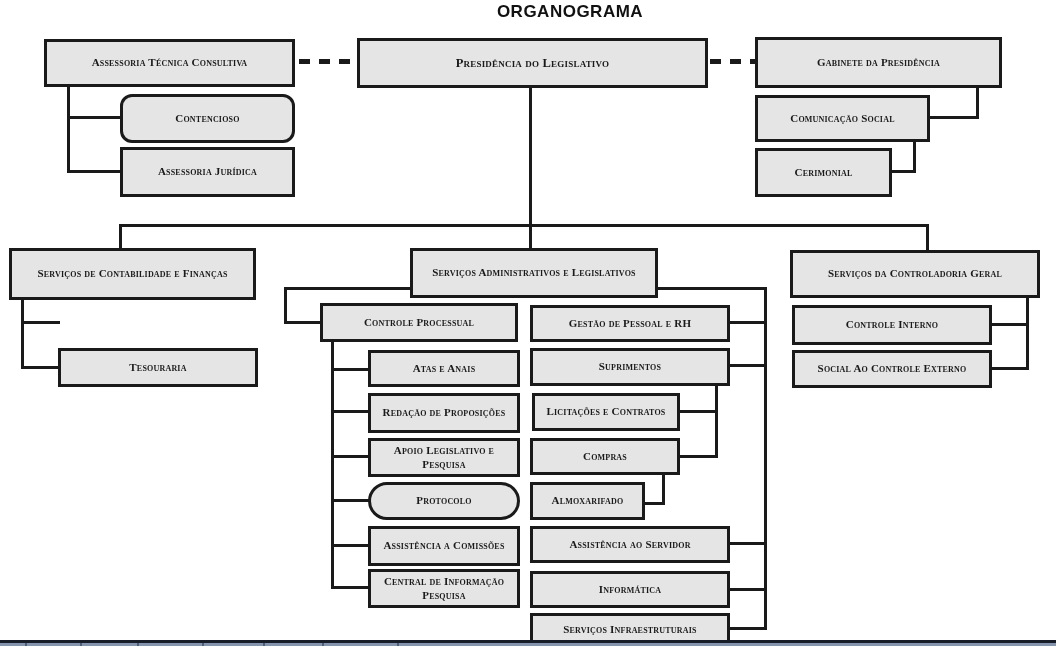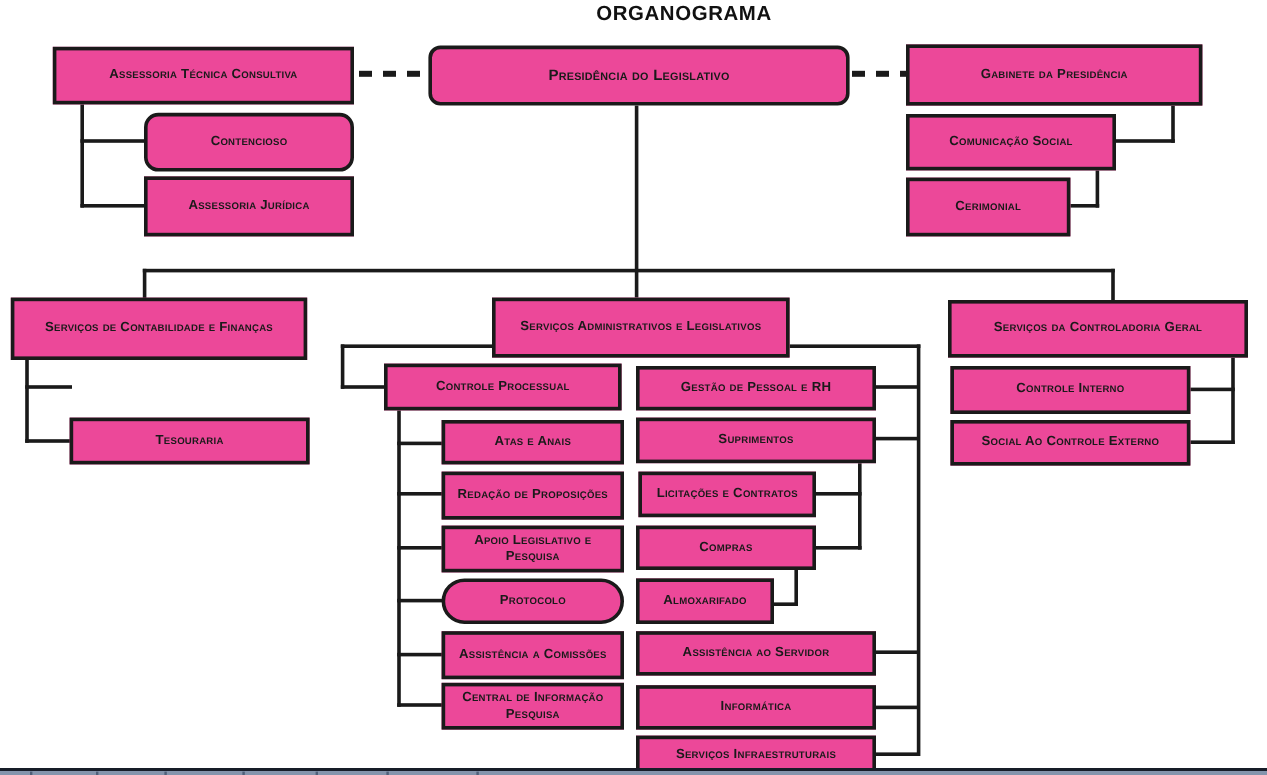--- a/index.html
+++ b/index.html
@@ -5,26 +5,26 @@
   html,body{margin:0;padding:0;background:#fff;}
   #stage{
     position:relative;width:1056px;height:646px;background:#ffffff;overflow:hidden;
     font-family:"Liberation Sans", sans-serif;
   }
   .title{
     position:absolute;left:0;top:2px;width:1056px;text-align:center;
     font-size:17px;font-weight:bold;letter-spacing:.5px;color:#111;padding-left:42px;
   }
   .box{
-    position:absolute;box-sizing:border-box;border:3px solid #1a1a1a;background:#ec4899;
+    position:absolute;box-sizing:border-box;border:3px solid #1a1a1a;background:#e5e5e5;
     display:flex;align-items:center;justify-content:center;text-align:center;
     font-weight:bold;font-variant:small-caps;font-size:11px;line-height:1.2;
-    letter-spacing:.2px;color:#1a1a1a;padding:1px 6px;
+    letter-spacing:.2px;color:#1a1a1a;padding:1px 6px;font-family:Liberation Serif, serif;
   }
-  .box.big{font-size:12.5px;border-radius:10px;}
+  .box.big{font-size:12.5px;}
   .ln{position:absolute;background:#1a1a1a;}
   .dash{
     position:absolute;height:5px;
     background:repeating-linear-gradient(90deg,#1a1a1a 0 11px,transparent 11px 20px);
   }
   .bbar{position:absolute;left:0;top:640px;width:1056px;height:6px;
     background:linear-gradient(#171d28 0 45%,#8494ac 45% 100%);}
   .bsep{position:absolute;top:643px;width:2px;height:3px;background:#4e5f78;}
 </style>
 </head>

